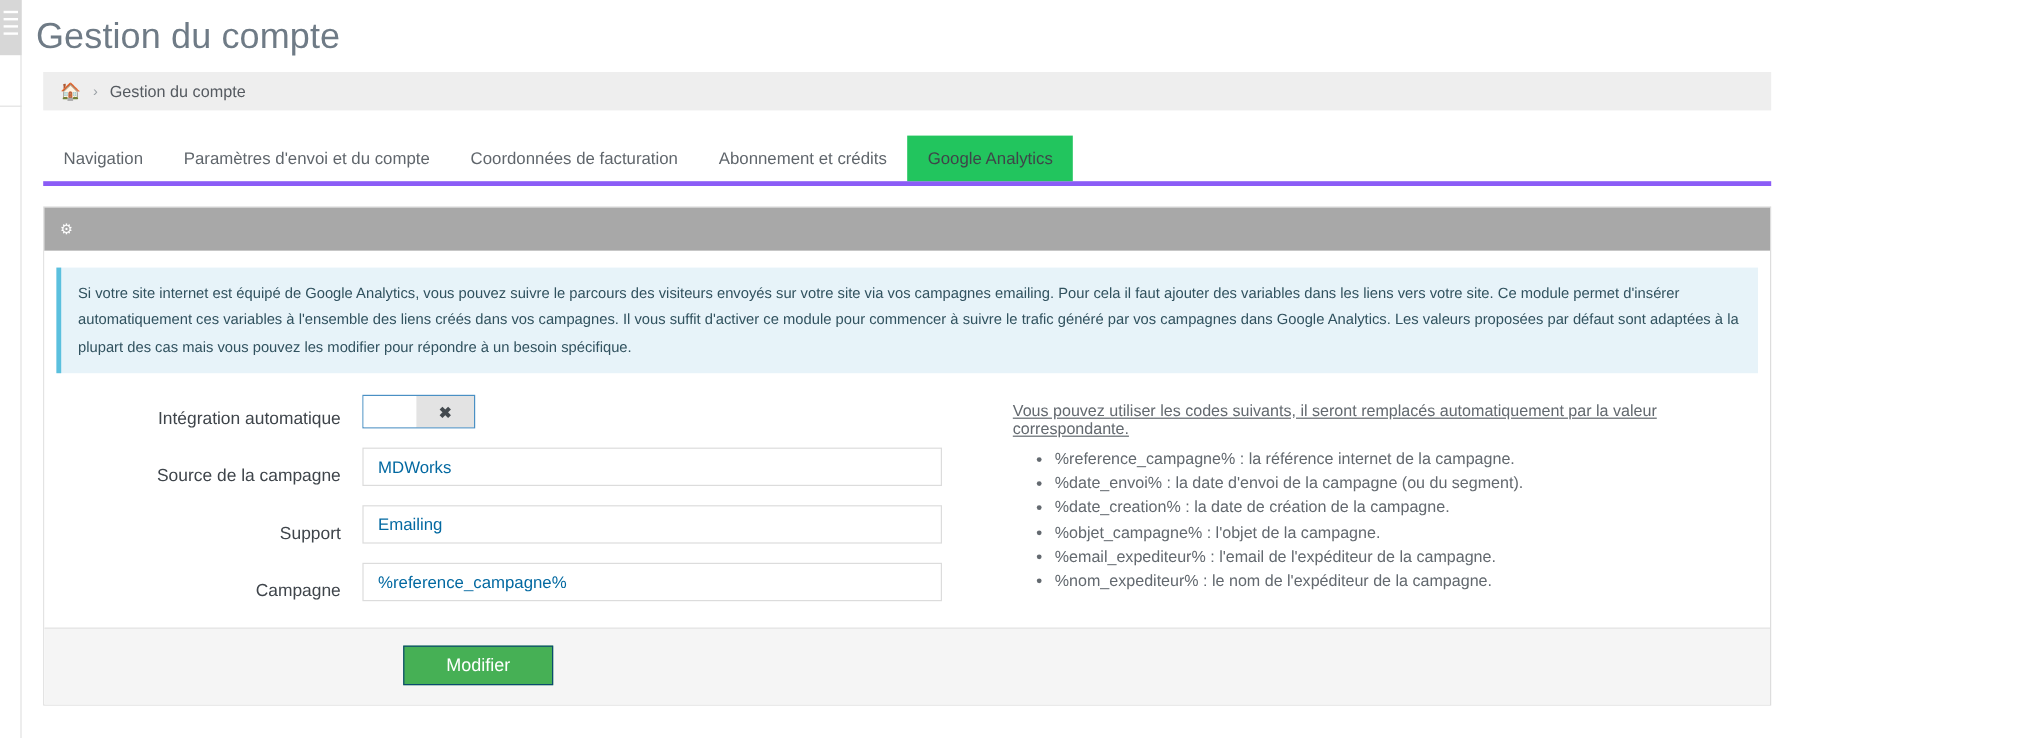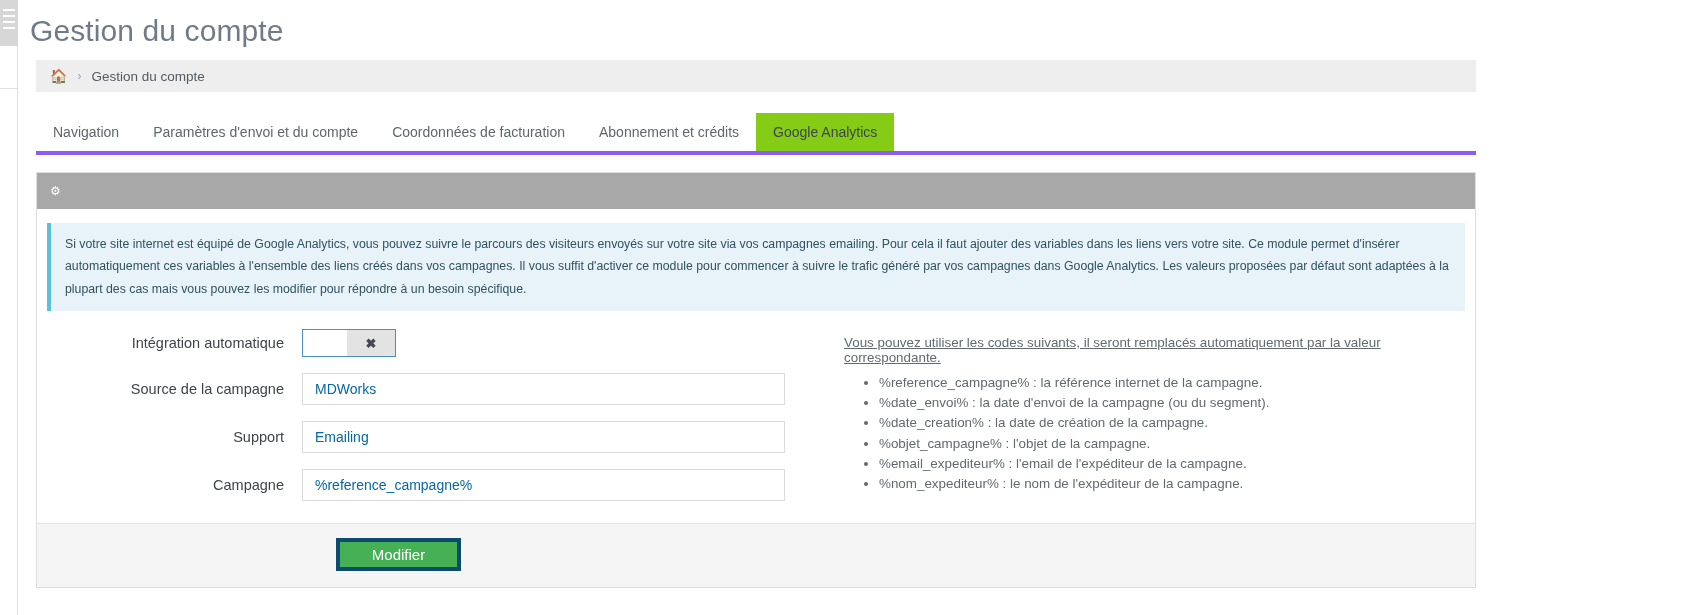--- a/index.html
+++ b/index.html
@@ -64,21 +64,21 @@
   }
   .tab {
     display: flex; align-items: center;
     padding: 0 17px;
     font-size: 14px;
     color: #60666c;
     cursor: pointer;
     white-space: nowrap;
   }
   .tab.active {
-    background: #84cc16;
+    background: #22c55e;
     color: #3f4549;
   }
 
   
   .panel {
     margin: 17px 17px 0 17px;
     border: 1px solid #dddddd;
     background: #ffffff;
   }
   .panel-head {
@@ -107,21 +107,21 @@
 
   .form-area {
     display: flex;
     padding: 18px 0 22px 0;
   }
   .form-left { width: 785px; flex: none; padding-left: 0; }
   .form-right { flex: 1; padding-left: 22px; padding-top: 6px; }
 
   .form-row {
     display: flex;
-    align-items: center;
+    align-items: flex-end;
     margin-bottom: 16px;
   }
   .form-row:last-child { margin-bottom: 0; }
   .form-label {
     width: 265px;
     flex: none;
     text-align: right;
     padding-right: 18px;
     font-size: 14.5px;
     color: #3e444a;
@@ -178,21 +178,21 @@
   }
 
   .panel-footer {
     border-top: 1px solid #e4e4e4;
     background: #f5f5f5;
     padding: 14px 0 16px 0;
   }
   .btn-primary {
     margin-left: 299px;
     background: #46b055;
-    border: 4px solid #0c4a6e;
+    border: 1px solid #0c4a6e;
     color: #ffffff;
     font-size: 15px;
     font-family: "Liberation Sans", sans-serif;
     padding: 0 20px;
     height: 33px;
     min-width: 125px;
     cursor: pointer;
   }
 </style>
 </head>

